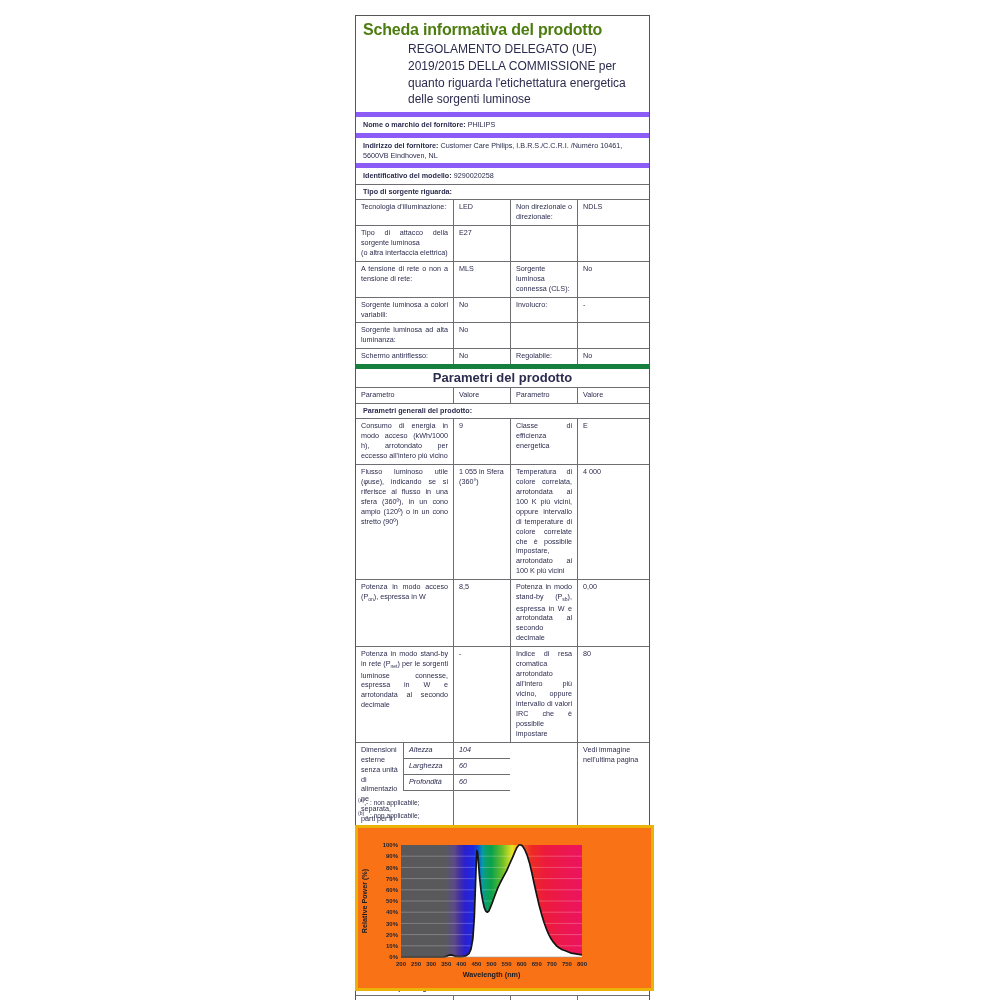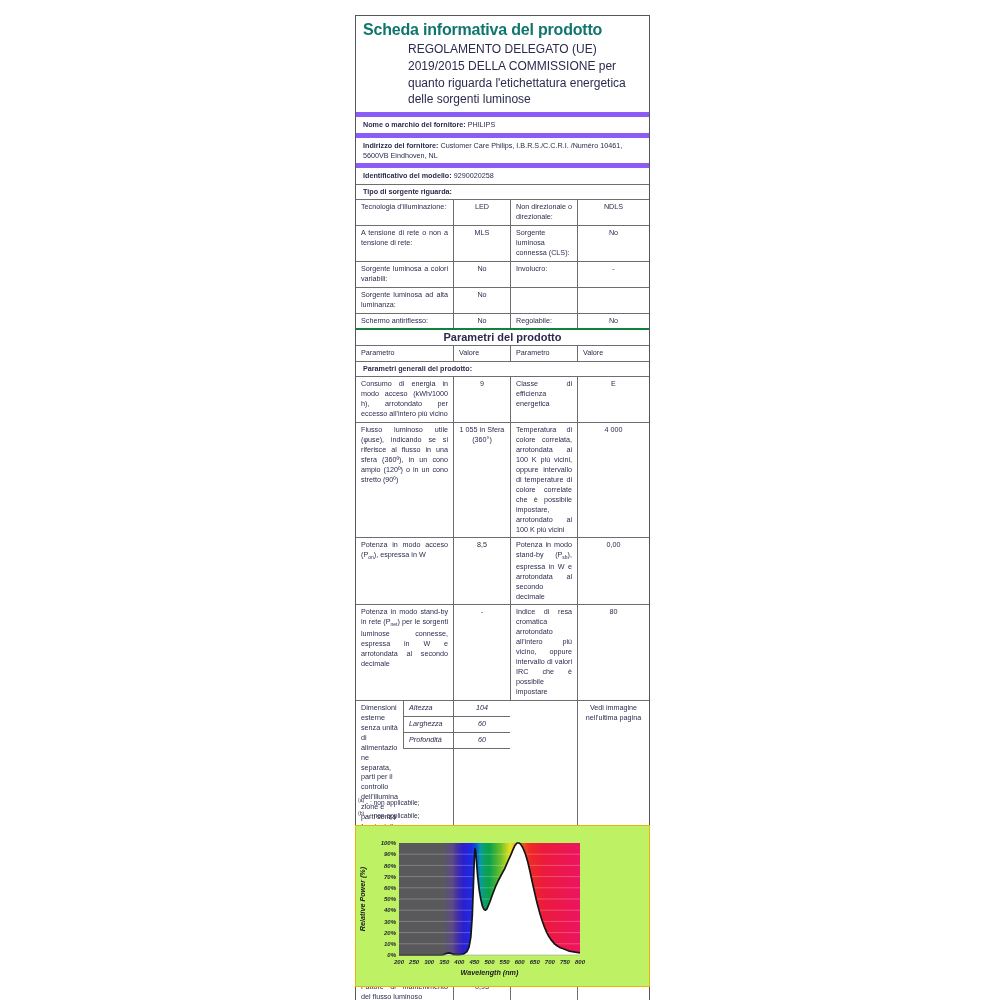--- a/index.html
+++ b/index.html
@@ -1,40 +1,40 @@
 <!DOCTYPE html>
 <html><head>
 <meta charset="utf-8">
 <style>
   html,body{margin:0;padding:0;}
   body{width:1000px;height:1000px;background:#ffffff;position:relative;
        font-family:"Liberation Sans",sans-serif;color:#2b2b4e;}
   .sheet{position:absolute;left:355px;top:15px;width:293px;border:1px solid #56565a;background:#fff;}
-  .title{font-size:16px;font-weight:bold;color:#0f766e;padding:5px 7px 1px;letter-spacing:-0.2px;}
+  .title{font-size:16px;font-weight:bold;color:#4d7c0f;padding:5px 7px 1px;letter-spacing:-0.2px;}
   .reg{font-size:12px;line-height:1.4;padding:1px 7px 4px;margin-left:45px;}
   .inforow{border-top:5px solid #8b5cf6;padding:3px 7px;font-size:7.2px;line-height:1.35;}
   .inforow .lbl{font-weight:bold;}
   .sec{border-top:1px solid #6e6e72;padding:2px 7px 3px;font-size:7.2px;font-weight:bold;}
-  .center-bar{border-top:2px solid #15803d;text-align:center;font-weight:bold;font-size:11px;padding:1px 0 2px;}
+  .center-bar{border-top:5px solid #15803d;text-align:center;font-weight:bold;font-size:13px;padding:1px 0 2px;}
   .g{display:grid;grid-template-columns:97px 57px 67px 1fr;border-top:1px solid #6e6e72;}
   .c{padding:2px 5px 3px;font-size:7.2px;line-height:1.38;overflow-wrap:break-word;}
   .g > .c + .c{border-left:1px solid #6e6e72;}
   .par{text-align:justify;}
-  .val{text-align:center;}
+  .val{text-align:left;}
   .prewrap{white-space:pre-line;}
   sub{font-size:5px;} sup{font-size:5px;}
   
   .gd{display:grid;grid-template-columns:47px 50px 57px 67px 1fr;
       grid-template-rows:min-content min-content min-content 1fr;border-top:1px solid #6e6e72;}
   .gd .c{border-left:1px solid #6e6e72;}
   .gd .c:first-child{border-left:none;}
   .gd .dimlabel,.gd .dimval{border-bottom:1px solid #6e6e72;font-style:italic;}
   .gd .span-rows{grid-row:1/5;}
   .footnotes{position:absolute;left:358px;top:796px;font-size:6.6px;line-height:1.6;color:#2b2b4e;}
-  .chartbox{position:absolute;left:355px;top:825px;width:293px;height:160px;border:1px solid #eab308;background:#bef264;font-style:italic;}
+  .chartbox{position:absolute;left:355px;top:825px;width:293px;height:160px;border:3px solid #eab308;background:#f97316;}
   svg text{font-family:"Liberation Sans",sans-serif;}
 </style>
 </head>
 <body>
 
 <div class="sheet">
   <div class="title">Scheda informativa del prodotto</div>
   <div class="reg">REGOLAMENTO DELEGATO (UE) 2019/2015 DELLA COMMISSIONE per quanto riguarda l'etichettatura energetica delle sorgenti luminose</div>
 
   <div class="inforow">
@@ -50,20 +50,27 @@
     <span>9290020258</span>
   </div>
 
   <div class="sec">Tipo di sorgente riguarda:</div>
 
   <div class="g">
     <div class="c par">Tecnologia d'illuminazione:</div>
     <div class="c val">LED</div>
     <div class="c par">Non direzionale o direzionale:</div>
     <div class="c val">NDLS</div>
+  </div>
+  <div class="g">
+    <div class="c par prewrap">Tipo di attacco della sorgente luminosa
+(o altra interfaccia elettrica)</div>
+    <div class="c val">E27</div>
+    <div class="c par"></div>
+    <div class="c val"></div>
   </div>
   <div class="g">
     <div class="c par">A tensione di rete o non a tensione di rete:</div>
     <div class="c val">MLS</div>
     <div class="c par">Sorgente luminosa connessa (CLS):</div>
     <div class="c val">No</div>
   </div>
   <div class="g">
     <div class="c par">Sorgente luminosa a colori variabili:</div>
     <div class="c val">No</div>

